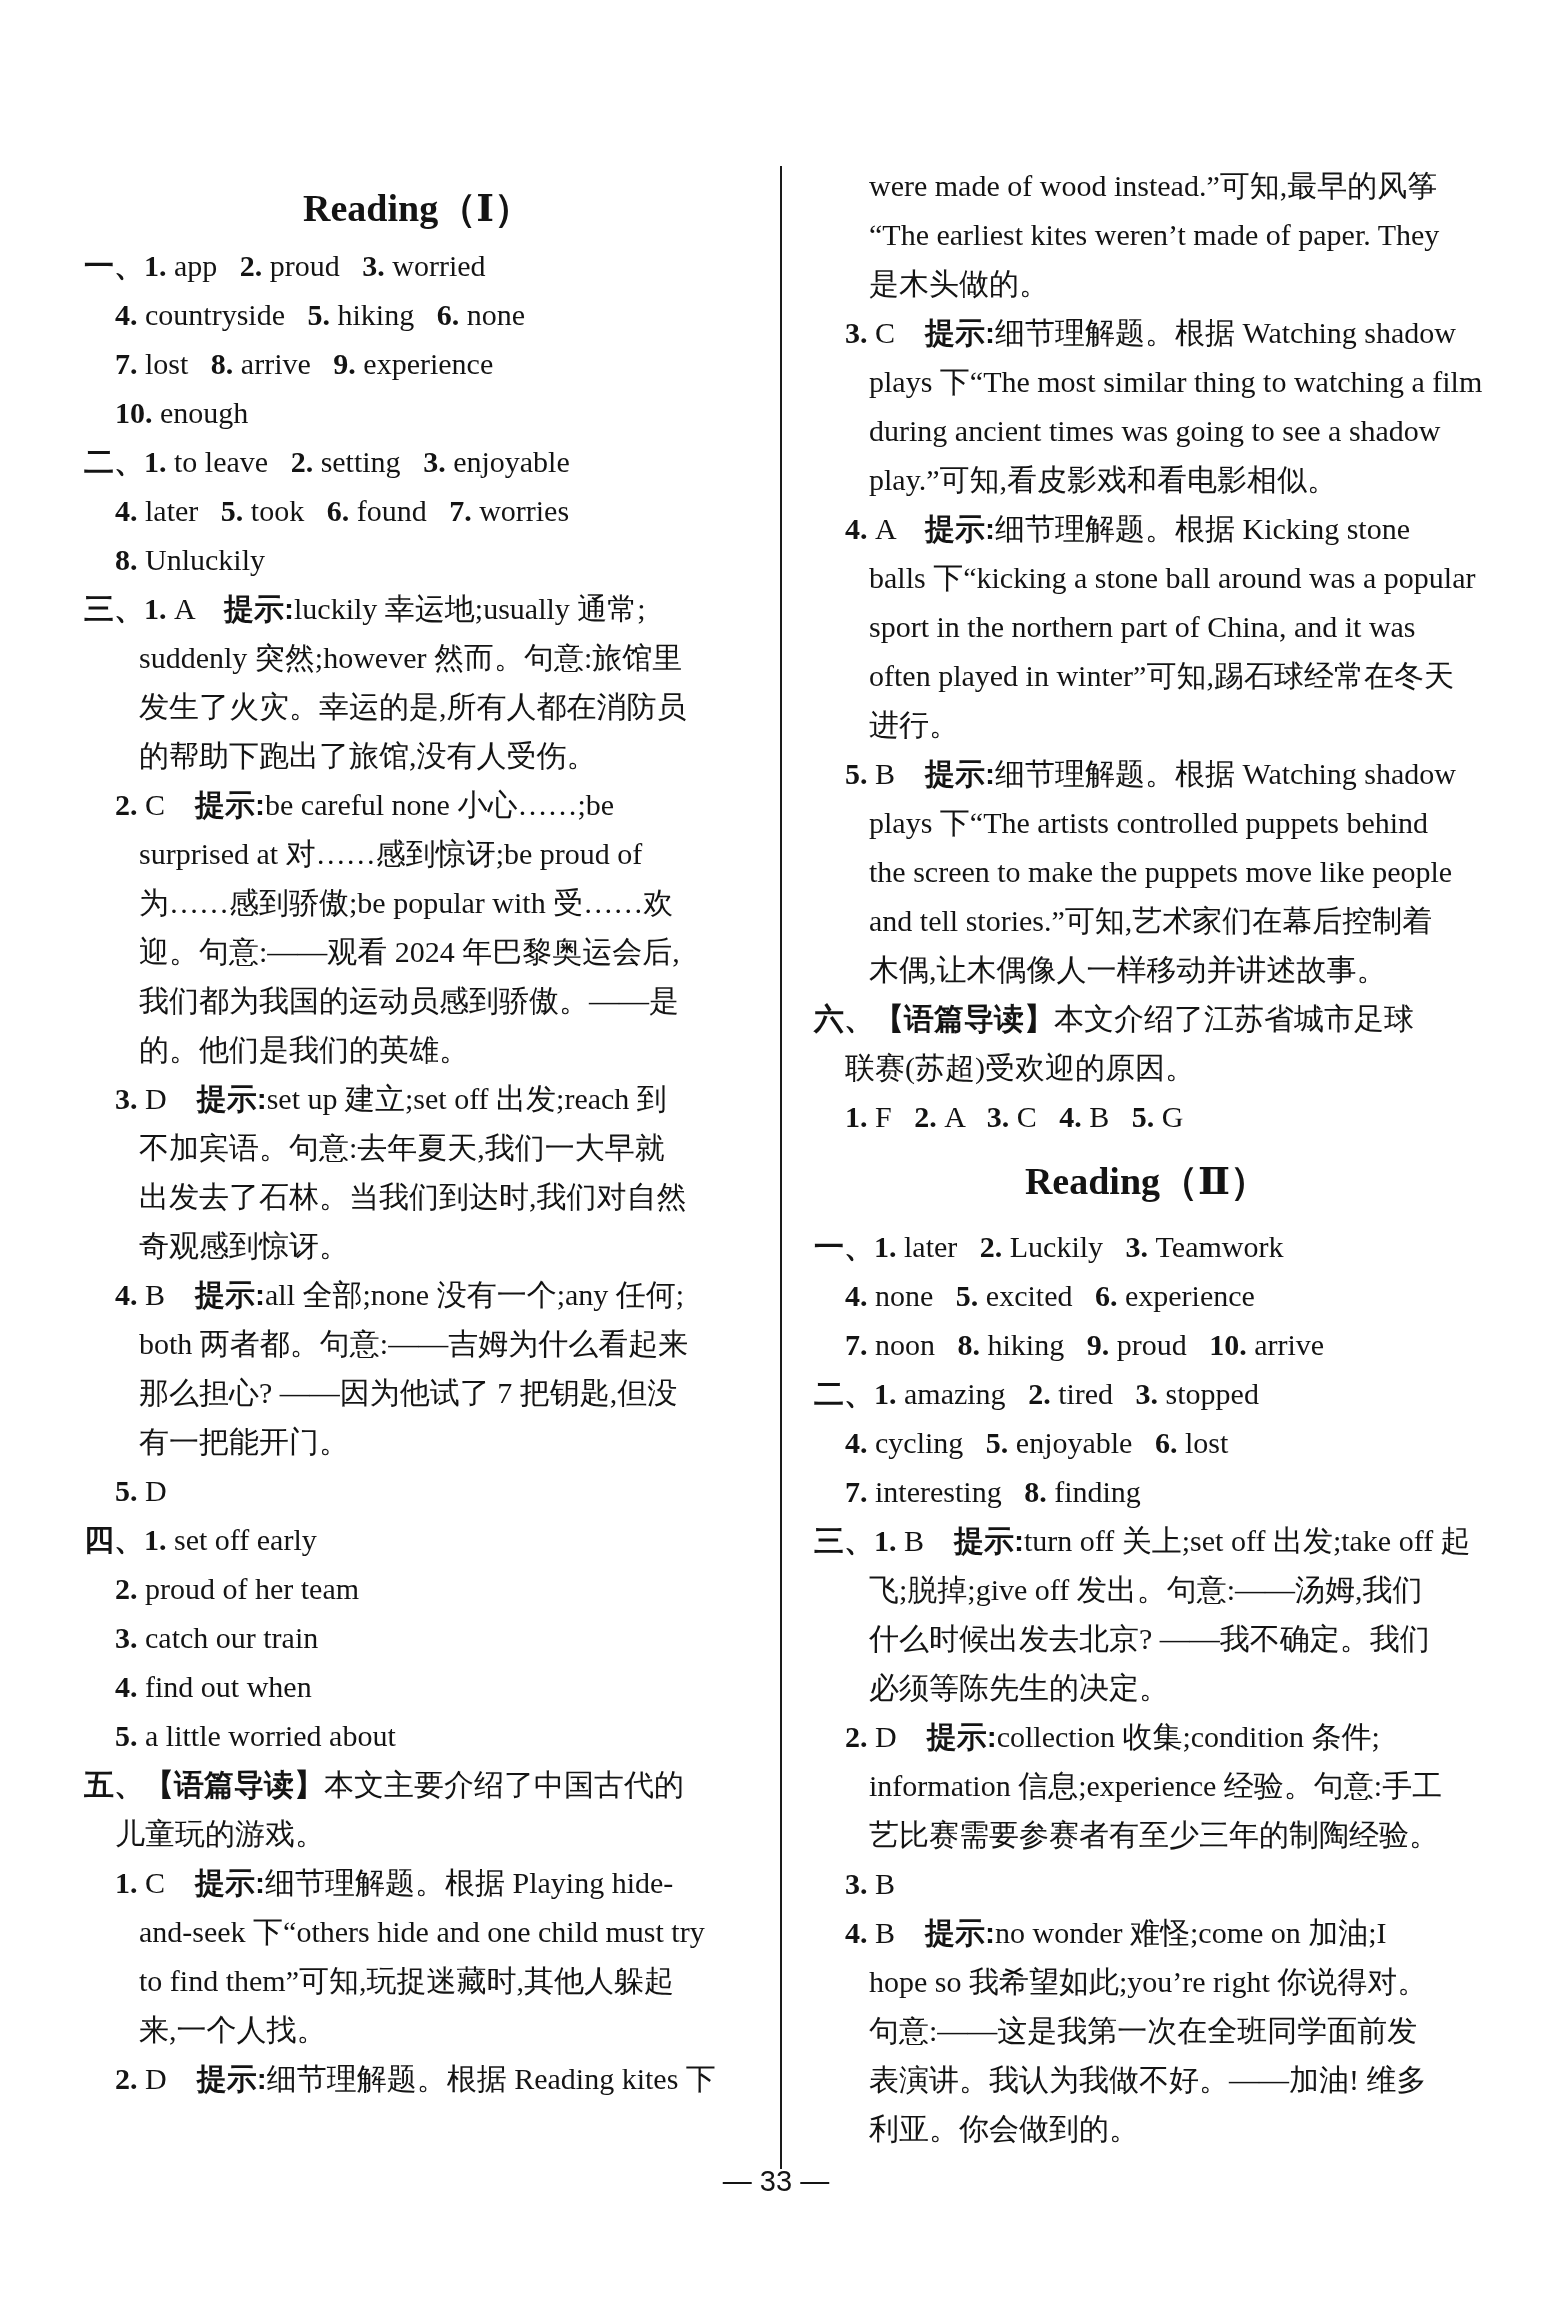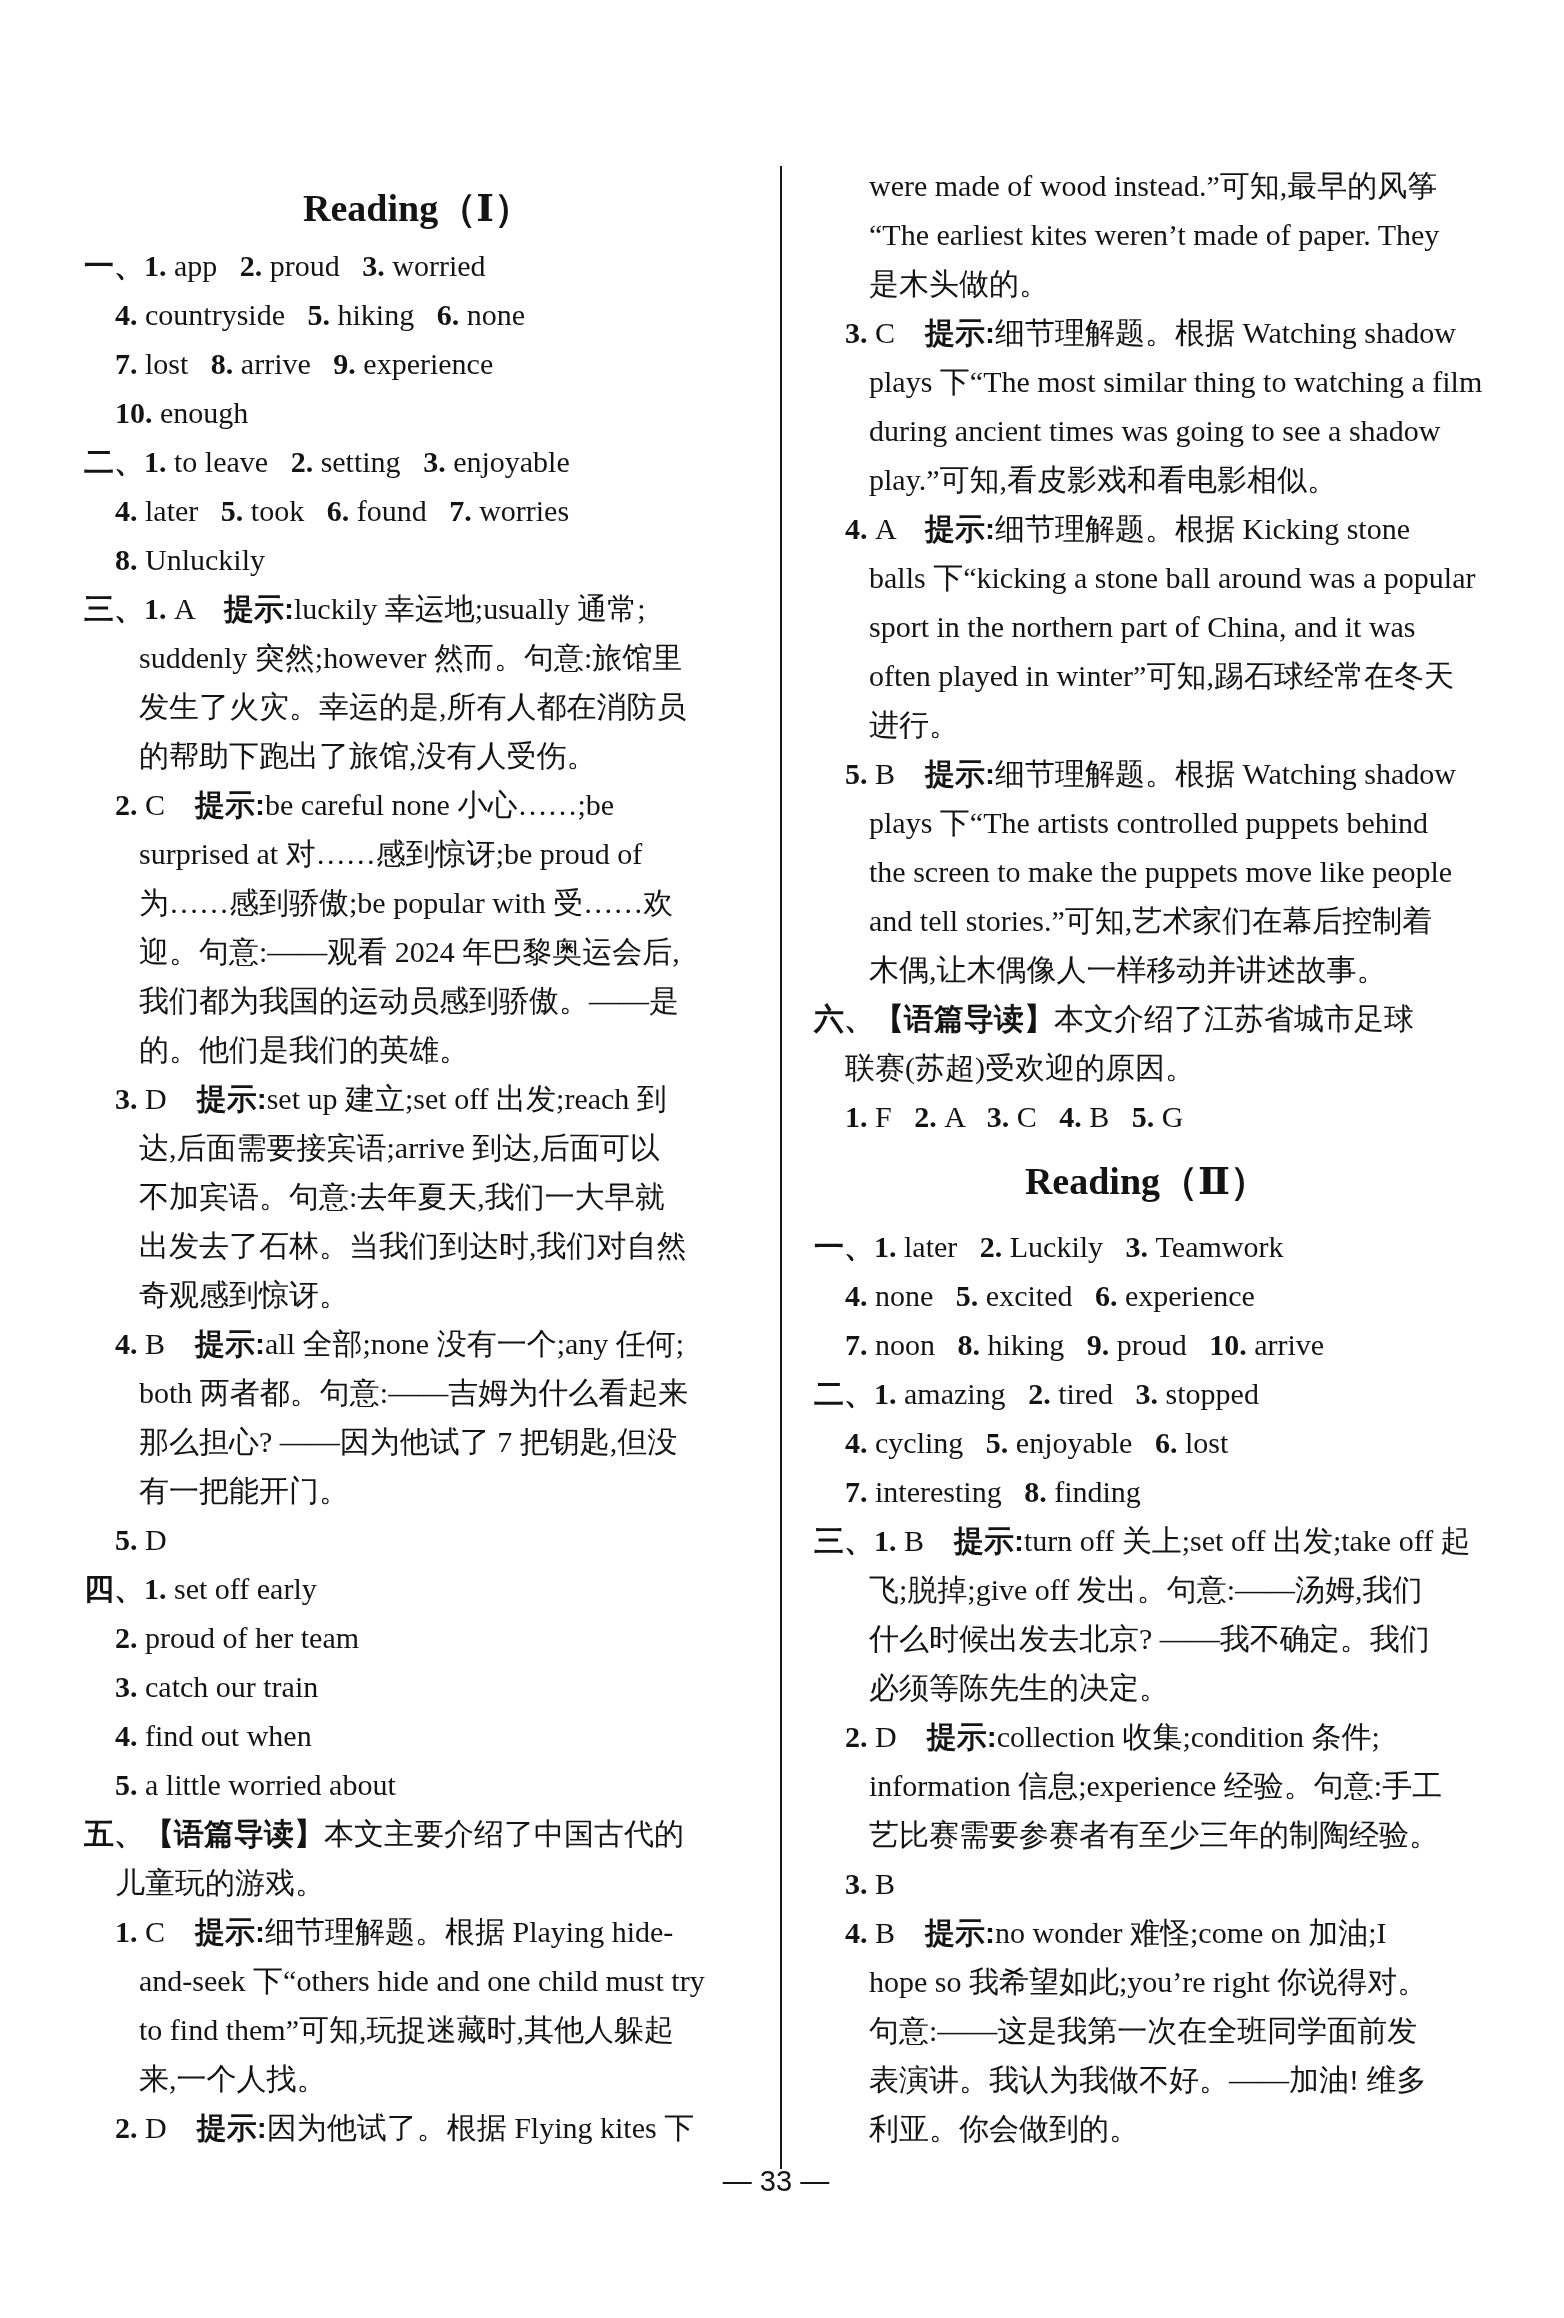--- a/index.html
+++ b/index.html
@@ -70,41 +70,40 @@
         <div class="line i2"><span class="run">suddenly 突然;however 然而。句意:旅馆里</span></div>
         <div class="line i2"><span class="run">发生了火灾。幸运的是,所有人都在消防员</span></div>
         <div class="line i2"><span class="run">的帮助下跑出了旅馆,没有人受伤。</span></div>
         <div class="line i1"><span class="run b">2. </span><span class="run">C    </span><span class="run h">提示:</span><span class="run">be careful none 小心……;be</span></div>
         <div class="line i2"><span class="run">surprised at 对……感到惊讶;be proud of</span></div>
         <div class="line i2"><span class="run">为……感到骄傲;be popular with 受……欢</span></div>
         <div class="line i2"><span class="run">迎。句意:——观看 2024 年巴黎奥运会后,</span></div>
         <div class="line i2"><span class="run">我们都为我国的运动员感到骄傲。——是</span></div>
         <div class="line i2"><span class="run">的。他们是我们的英雄。</span></div>
         <div class="line i1"><span class="run b">3. </span><span class="run">D    </span><span class="run h">提示:</span><span class="run">set up 建立;set off 出发;reach 到</span></div>
-        <div class="line i2"><span class="run">达,后面需要接宾语;arrive 到达,后面可以</span></div>
         <div class="line i2"><span class="run">不加宾语。句意:去年夏天,我们一大早就</span></div>
         <div class="line i2"><span class="run">出发去了石林。当我们到达时,我们对自然</span></div>
         <div class="line i2"><span class="run">奇观感到惊讶。</span></div>
         <div class="line i1"><span class="run b">4. </span><span class="run">B    </span><span class="run h">提示:</span><span class="run">all 全部;none 没有一个;any 任何;</span></div>
         <div class="line i2"><span class="run">both 两者都。句意:——吉姆为什么看起来</span></div>
         <div class="line i2"><span class="run">那么担心? ——因为他试了 7 把钥匙,但没</span></div>
         <div class="line i2"><span class="run">有一把能开门。</span></div>
         <div class="line i1"><span class="run b">5. </span><span class="run">D</span></div>
         <div class="line"><span class="run h">四、</span><span class="run b">1. </span><span class="run">set off early</span></div>
         <div class="line i1"><span class="run b">2. </span><span class="run">proud of her team</span></div>
         <div class="line i1"><span class="run b">3. </span><span class="run">catch our train</span></div>
         <div class="line i1"><span class="run b">4. </span><span class="run">find out when</span></div>
         <div class="line i1"><span class="run b">5. </span><span class="run">a little worried about</span></div>
         <div class="line"><span class="run h">五、</span><span class="run h">【语篇导读】</span><span class="run">本文主要介绍了中国古代的</span></div>
         <div class="line i1"><span class="run">儿童玩的游戏。</span></div>
         <div class="line i1"><span class="run b">1. </span><span class="run">C    </span><span class="run h">提示:</span><span class="run">细节理解题。根据 Playing hide-</span></div>
         <div class="line i2"><span class="run">and-seek 下“others hide and one child must try</span></div>
         <div class="line i2"><span class="run">to find them”可知,玩捉迷藏时,其他人躲起</span></div>
         <div class="line i2"><span class="run">来,一个人找。</span></div>
-        <div class="line i1"><span class="run b">2. </span><span class="run">D    </span><span class="run h">提示:</span><span class="run">因为他试了。根据 Flying kites 下</span></div>
+        <div class="line i1"><span class="run b">2. </span><span class="run">D    </span><span class="run h">提示:</span><span class="run">细节理解题。根据 Reading kites 下</span></div>
       </div>
   </div>
 
   <div class="divider"></div>
 
   <div class="col col-right">
     <div>
         <div class="line i2"><span class="run">were made of wood instead.”可知,最早的风筝</span></div>
         <div class="line i2"><span class="run">“The earliest kites weren’t made of paper. They</span></div>
         <div class="line i2"><span class="run">是木头做的。</span></div>

